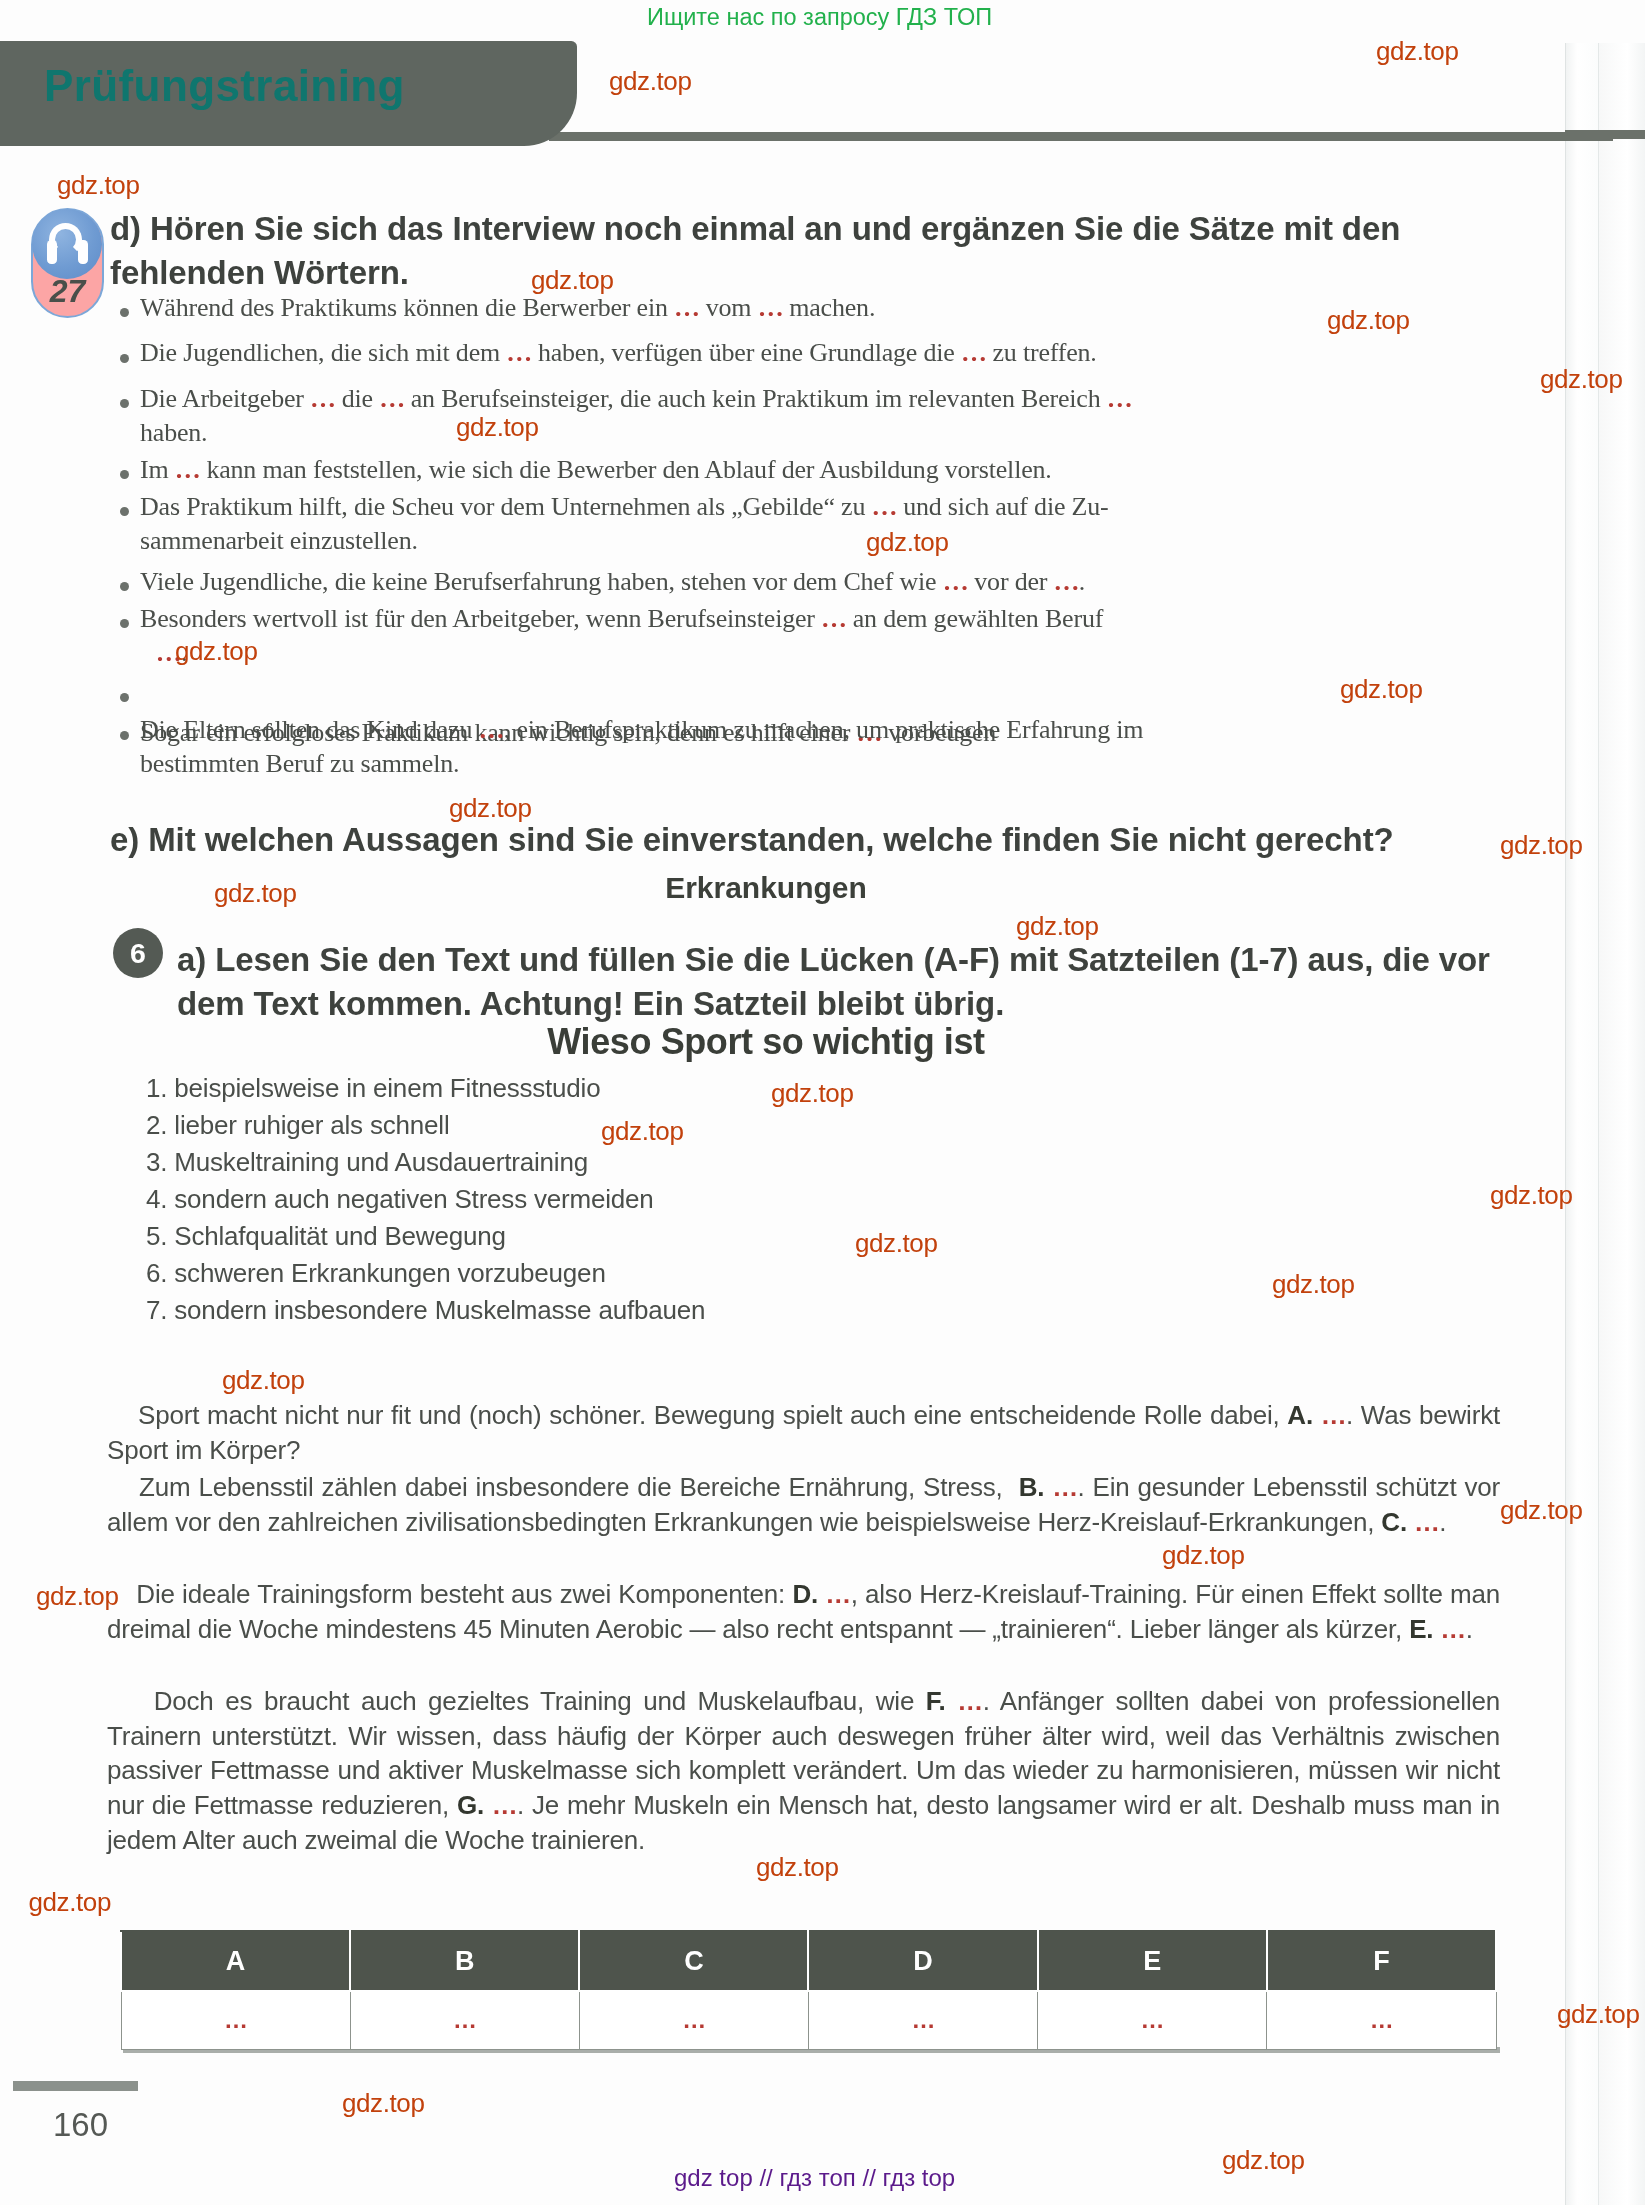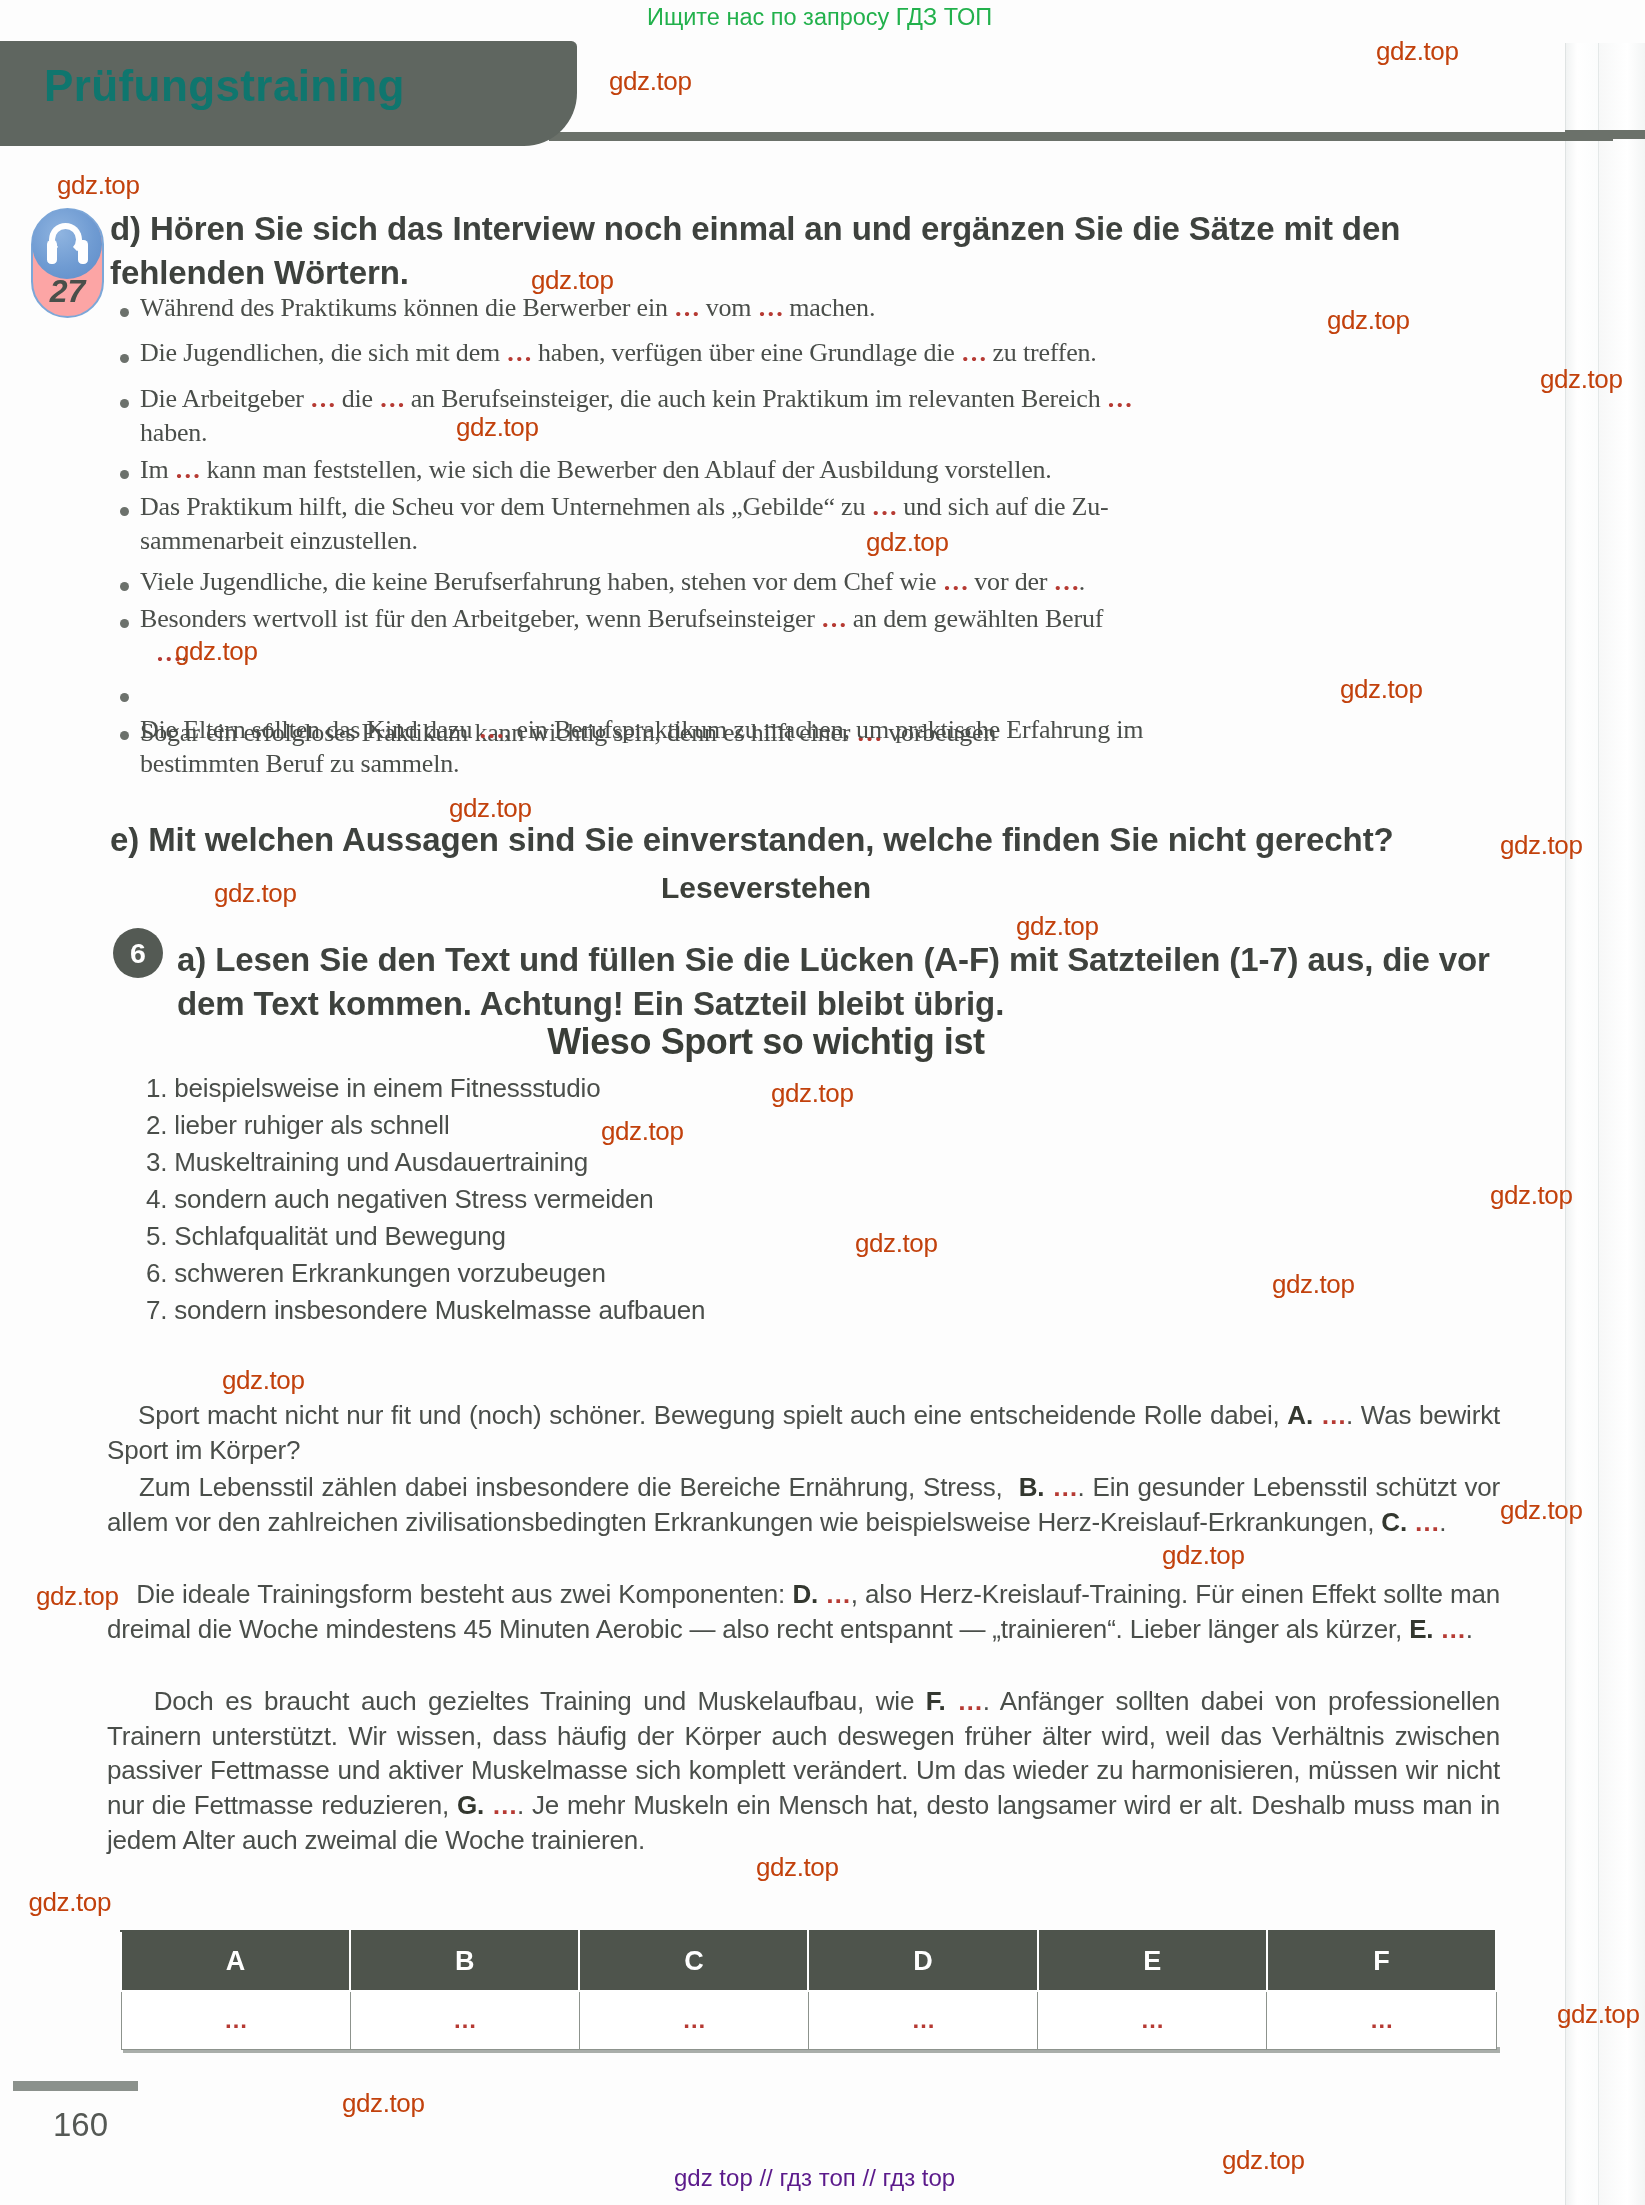--- a/index.html
+++ b/index.html
@@ -367,21 +367,21 @@
   <div class="txt body-line" style="top:713px; left:140px; width:1376px; text-align:justify;">
     Die Eltern sollten das Kind dazu <span class="dots">…</span>, ein Berufspraktikum zu machen, um praktische Erfahrung im<br>bestimmten Beruf zu sammeln.
   </div>
 
   <div class="wm" style="top:793px; left:449px;">gdz.top</div>
 
   <div class="txt task-head" style="top:818px; left:110px; width:1376px;">e) Mit welchen Aussagen sind Sie einverstanden, welche finden Sie nicht gerecht?</div>
 
   <div class="wm" style="top:830px; left:1500px;">gdz.top</div>
 
-  <div class="center-head" style="top:871px; left:0;">Leseverstehen</div>
+  <div class="center-head" style="top:871px; left:0;">Erkrankungen</div>
 
   <div class="wm" style="top:878px; left:214px;">gdz.top</div>
   <div class="wm" style="top:911px; left:1016px;">gdz.top</div>
 
   <div class="ex-circle">6</div>
 
   <div class="txt task-head" style="top:938px; left:177px; width:1315px;">a) Lesen Sie den Text und füllen Sie die Lücken (A-F) mit Satzteilen (1-7) aus, die vor dem Text kommen. Achtung! Ein Satzteil bleibt übrig.</div>
 
   <div class="article-title" style="top:1021px; left:0;">Wieso Sport so wichtig ist</div>
 

